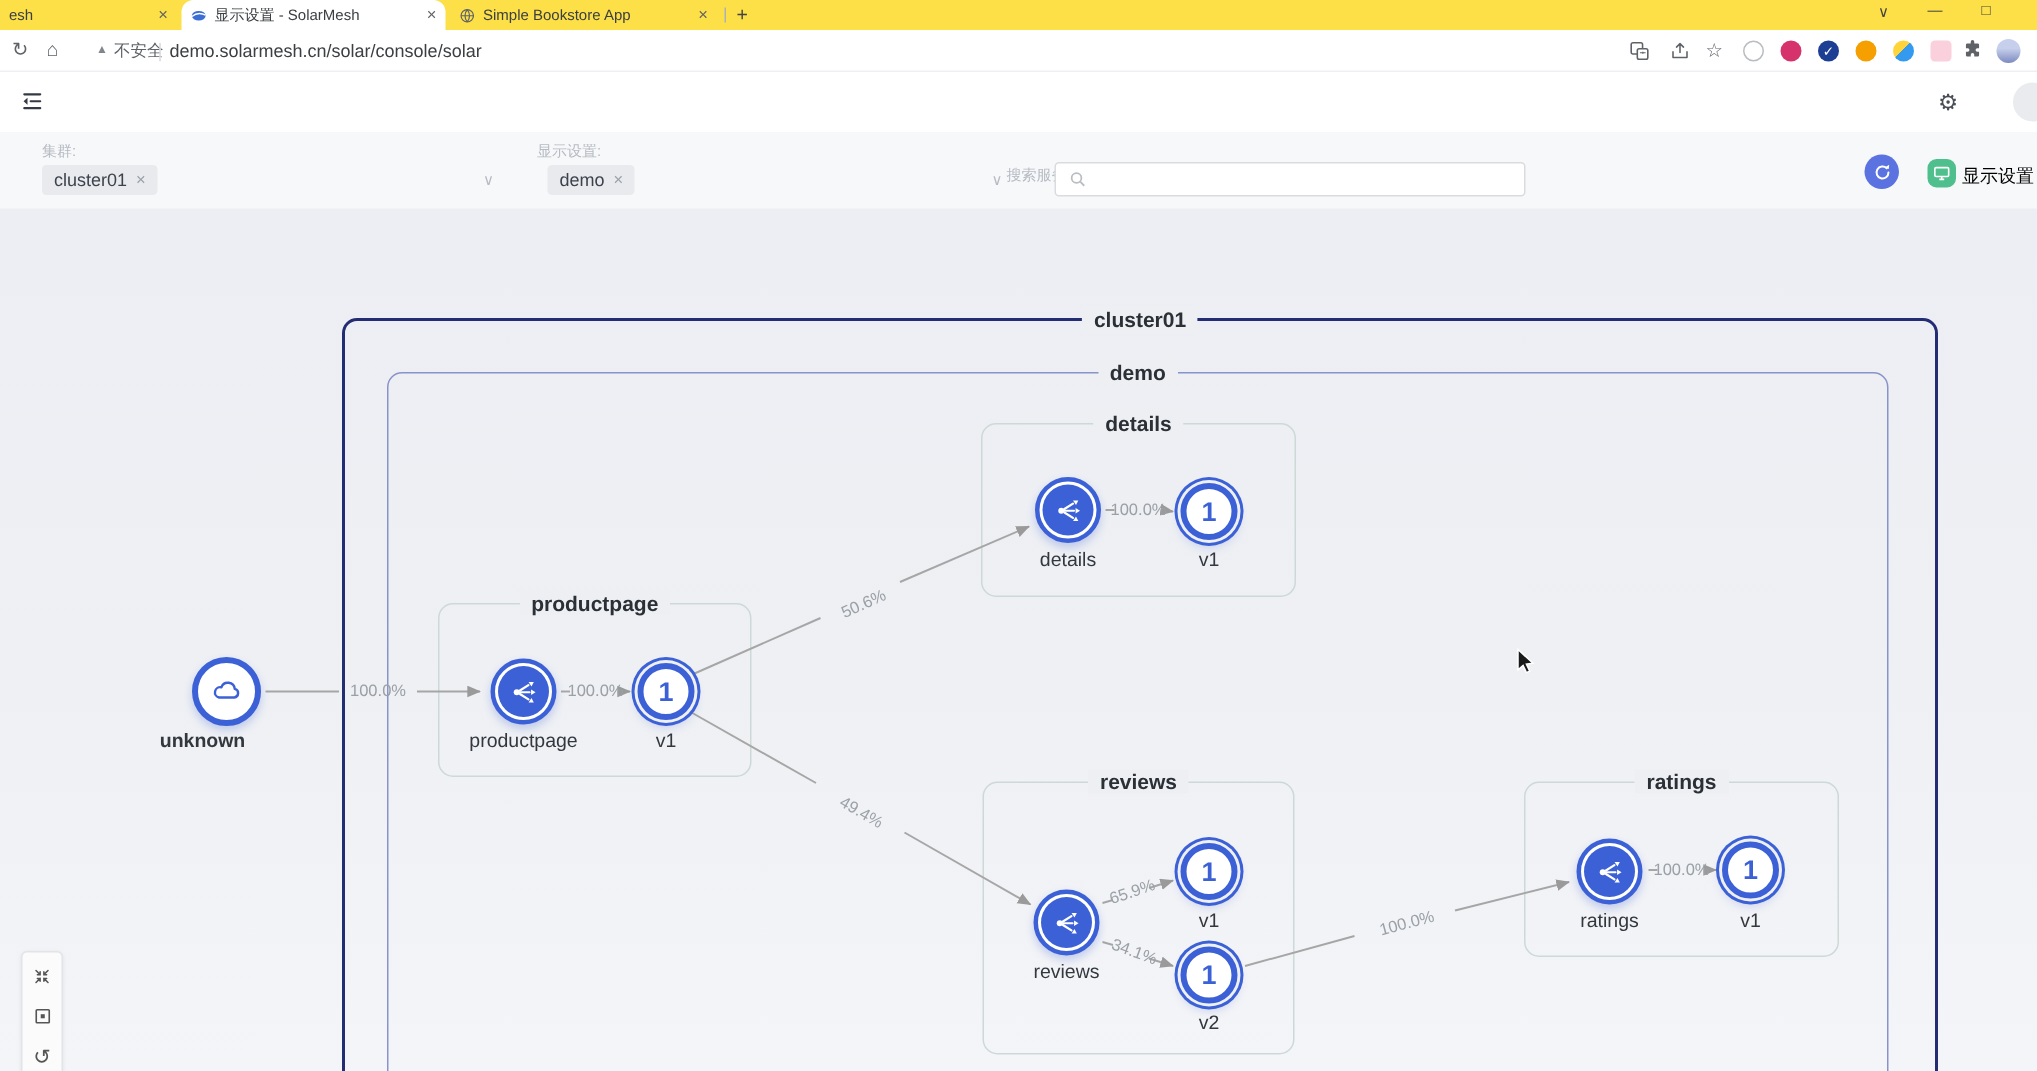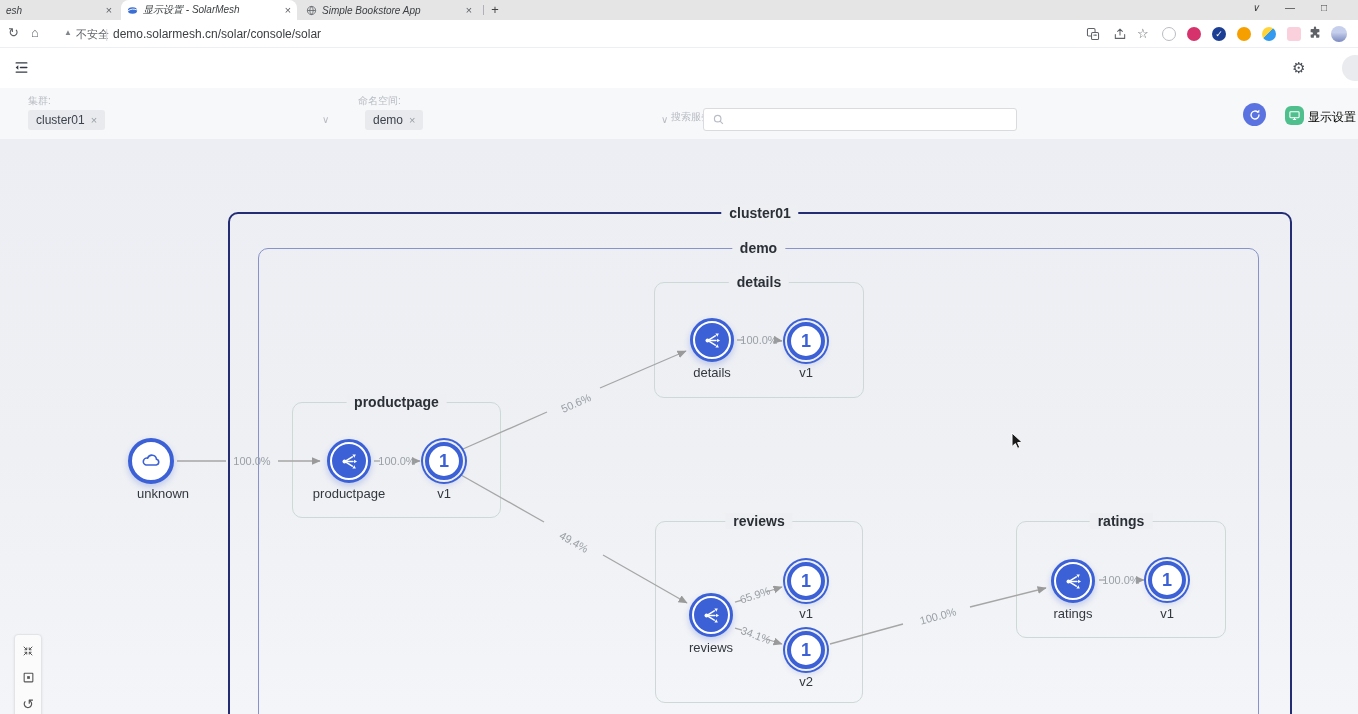--- a/index.html
+++ b/index.html
@@ -1,21 +1,21 @@
 <!DOCTYPE html>
 <html><head>
 <meta charset="utf-8">
 <style>
   html,body{margin:0;padding:0;background:#fff;}
   .screen{position:relative;width:1358px;height:714px;overflow:hidden;
     font-family:"Liberation Sans",sans-serif;background:#fff;}
   .abs{position:absolute;}
 
   
-  .tabstrip{position:absolute;left:0;top:0;width:1358px;height:20px;background:#e5e5e5;font-style:italic;}
+  .tabstrip{position:absolute;left:0;top:0;width:1358px;height:20px;background:#fde047;}
   .tab{position:absolute;top:0;height:20px;display:flex;align-items:center;gap:5px;
     font-size:10px;color:#3c4043;padding:0 6px;box-sizing:border-box;}
   .tab.active{background:#fff;border-radius:8px 8px 0 0;}
   .tab .title{white-space:nowrap;overflow:hidden;text-overflow:ellipsis;flex:1;}
   .tclose{color:#5f6368;font-size:11px;line-height:1;cursor:default;}
   .winctl{position:absolute;top:2px;font-size:10px;color:#444;}
   .tabdiv{position:absolute;top:5px;width:1px;height:10px;background:#aeb2b8;}
 
   
   .urlbar{position:absolute;left:0;top:20px;width:1358px;height:28px;background:#fff;
@@ -158,21 +158,21 @@
   </div>
 
   <div class="filterbar">
     <span class="flabel" style="left:28px;">集群:</span>
     <div class="ftag" style="left:28px;">
       <span>cluster01</span>
       <span class="x">×</span>
     </div>
     <span class="fchev" style="left:322px;">∨</span>
 
-    <span class="flabel" style="left:358px;">命名空间:</span>
+    <span class="flabel" style="left:358px;">显示设置:</span>
     <div class="ftag" style="left:365px;">
       <span>demo</span>
       <span class="x">×</span>
     </div>
     <span class="fchev" style="left:661px;">∨</span>
 
     <span class="flabel" style="left:671px;margin-top:16px;">搜索服务:</span>
     <div class="searchbox">
       <span style="display:flex;">
         <svg viewBox="0 0 24 24" width="13" height="13" fill="none" stroke="#b9bdc4" stroke-width="2.2">
@@ -258,21 +258,21 @@
     <div class="elabel" style="left:938px;top:476px;transform:translate(-50%,-50%) rotate(-15deg);">100.0%</div>
     <div class="elabel" style="left:1121px;top:440px;">100.0%</div>
 
     <div class="node cloud" style="left:128px;top:298px;">
       <span style="display:flex;">
         <svg viewBox="0 0 24 24" width="24" height="24" fill="none" stroke="#3c61d6" stroke-width="1.6" stroke-linejoin="round">
             <path d="M7 16 h10.2 a2.9 2.9 0 0 0 0.3 -5.7 a4.6 4.6 0 0 0 -8.9 -1.1 a3.4 3.4 0 0 0 -1.6 6.8 z"></path>
           </svg>
       </span>
     </div>
-    <div class="nlabel" style="left:163px;top:346px;">unknown</div>
+    <div class="nlabel" style="left:135px;top:346px;font-weight:bold;">unknown</div>
 
     <div class="node svc" style="left:327px;top:299px;">
       <div class="svc-core">
         <svg viewBox="0 0 24 24" width="21" height="21">
           <circle cx="6.3" cy="12" r="2.3" fill="#fff"></circle>
           <g stroke="#fff" stroke-width="1.7" fill="none" stroke-linecap="round">
             <path d="M8.7 10.7 L15.2 6.6"></path>
               <path d="M8.9 12 L16 12"></path>
               <path d="M8.7 13.3 L15.2 17.4"></path>
           </g>

